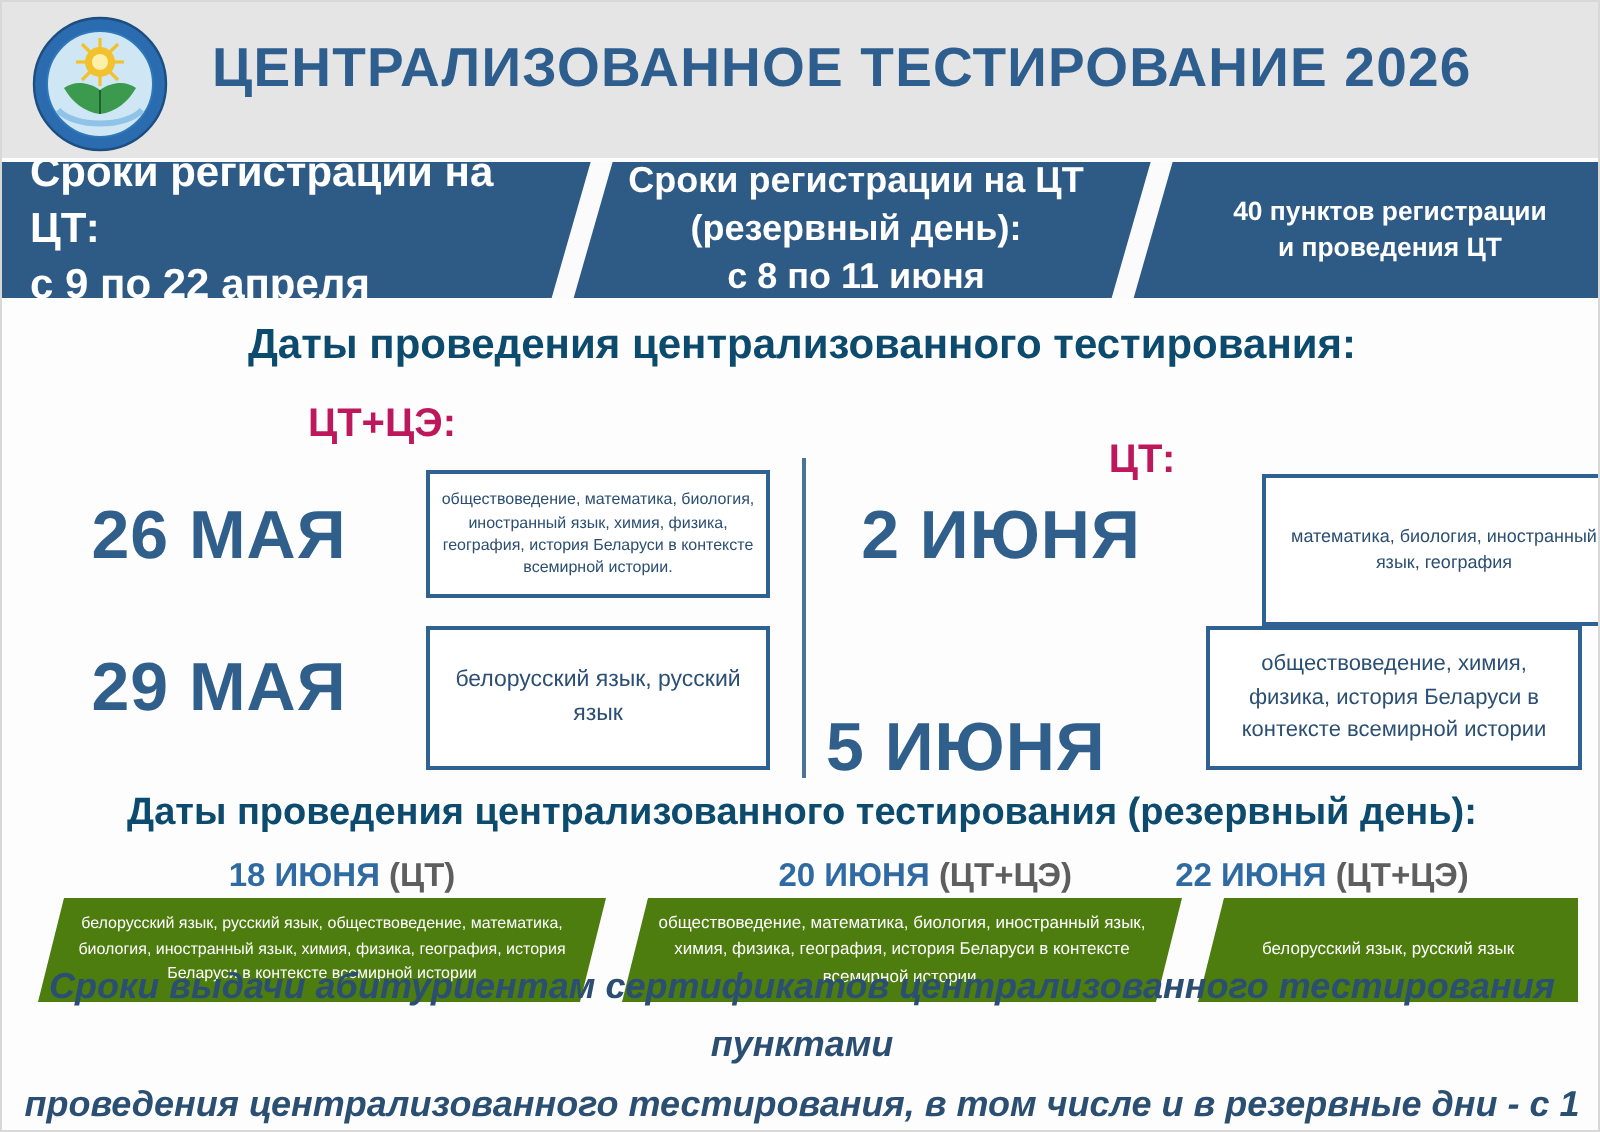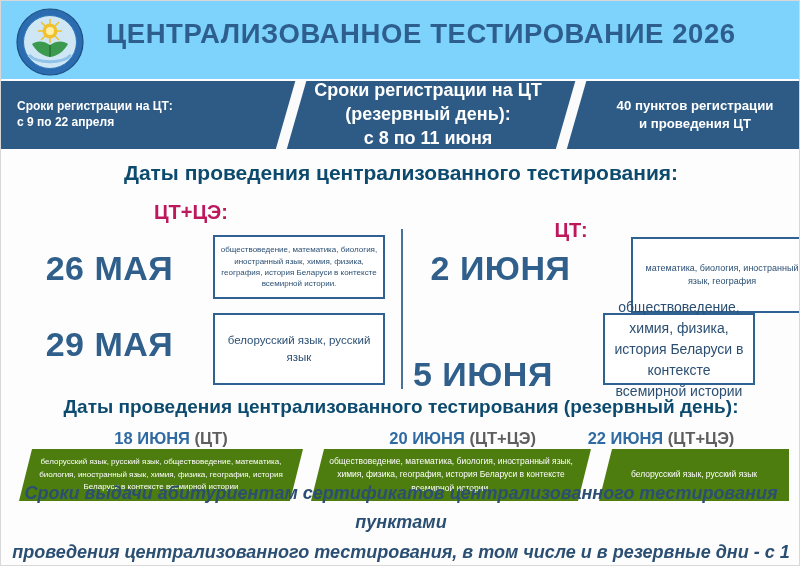--- a/index.html
+++ b/index.html
@@ -12,21 +12,21 @@
     width:800px;height:566px;
     background:#fdfdfd;
     border:1px solid #d8d8d8;
     box-sizing:border-box;
     overflow:hidden;
   }
 
   
   .header{
     position:absolute;left:0;top:0;width:800px;height:78px;
-    background:#7dd3fc;
+    background:#e5e5e5;
     display:flex;align-items:center;
   }
   .logo{
     position:absolute;left:14px;top:6px;
     width:70px;height:70px;
   }
   .title{
     position:absolute;left:105px;top:17px;
     width:680px;
     font-size:27.5px;
@@ -49,21 +49,21 @@
     transform:skewX(-16deg);
   }
   .regcell{
     position:absolute;top:0;height:68px;
     display:flex;flex-direction:column;align-items:center;justify-content:center;
     color:#ffffff;font-weight:bold;
     line-height:1.33;
     text-align:center;
   }
   .regcell .ln{display:block;}
-  #reg0{left:16px;width:285px;font-size:12px;align-items:flex-start;box-sizing:border-box;}
+  #reg0{left:0;width:285px;font-size:21px;align-items:flex-start;padding-left:14px;box-sizing:border-box;}
   #reg0 .ln{text-align:left;}
   #reg1{left:292px;width:270px;font-size:18px;}
   #reg2{left:580px;width:228px;font-size:13.2px;}
 
   
   .sec-head{
     position:absolute;width:800px;text-align:center;
     color:#0c4a6e;font-weight:bold;
     font-size:21px;
   }
@@ -96,21 +96,21 @@
     border:2px solid #2f6193;
     background:#ffffff;
     color:#2b4f73;
     display:flex;align-items:center;justify-content:center;
     text-align:center;
     box-sizing:border-box;
   }
   #box-26{left:212px;top:234px;width:172px;height:64px;font-size:8px;line-height:1.42;padding:2px 5px;}
   #box-29{left:212px;top:312px;width:172px;height:72px;font-size:11.5px;line-height:1.45;}
   #box-2{left:630px;top:236px;width:182px;height:76px;font-size:9px;line-height:1.45;padding:2px 6px;}
-  #box-5{left:602px;top:312px;width:152px;height:72px;font-size:14px;line-height:1.5;padding:2px 6px;}
+  #box-5{left:602px;top:312px;width:188px;height:72px;font-size:11px;line-height:1.5;padding:2px 6px;}
 
   
   .resdate{
     position:absolute;top:428px;
     text-align:center;font-weight:bold;font-size:16.5px;
     color:#2f6aa2;white-space:nowrap;
   }
   .resdate .paren{color:#5e5e5e;}
   #rd0{left:40px;width:260px;}
   #rd1{left:275px;width:260px;text-align:right;}

